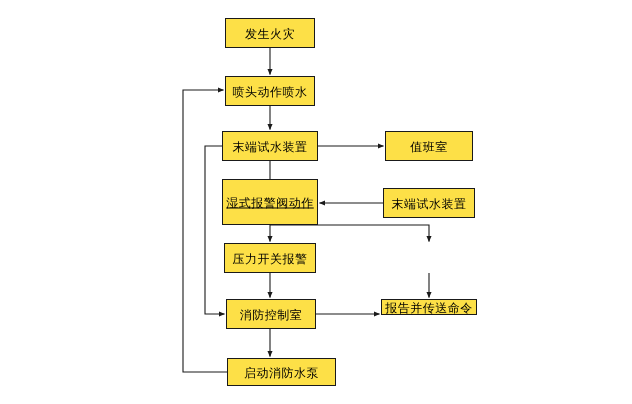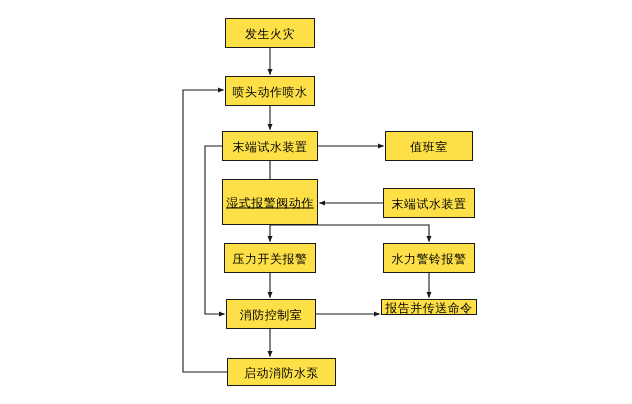--- a/index.html
+++ b/index.html
@@ -108,23 +108,20 @@
   </div>
 
   <div class="node" style="left:383px; top:188px; width:92px; height:30px;">
     <span class="node-label">末端试水装置</span>
   </div>
 
   <div class="node" style="left:224px; top:243px; width:92px; height:30px;">
     <span class="node-label">压力开关报警</span>
   </div>
 
-  <div class="node" style="left:383px; top:243px; width:92px; height:30px;">
-    <span class="node-label">水力警铃报警</span>
-  </div>
 
   <div class="node" style="left:226px; top:299px; width:90px; height:30px;">
     <span class="node-label">消防控制室</span>
   </div>
 
   <div class="node" style="left:381px; top:299px; width:96px; height:16px;">
     <span class="node-label">报告并传送命令</span>
   </div>
 
   <div class="node" style="left:227px; top:358px; width:109px; height:28px;">

